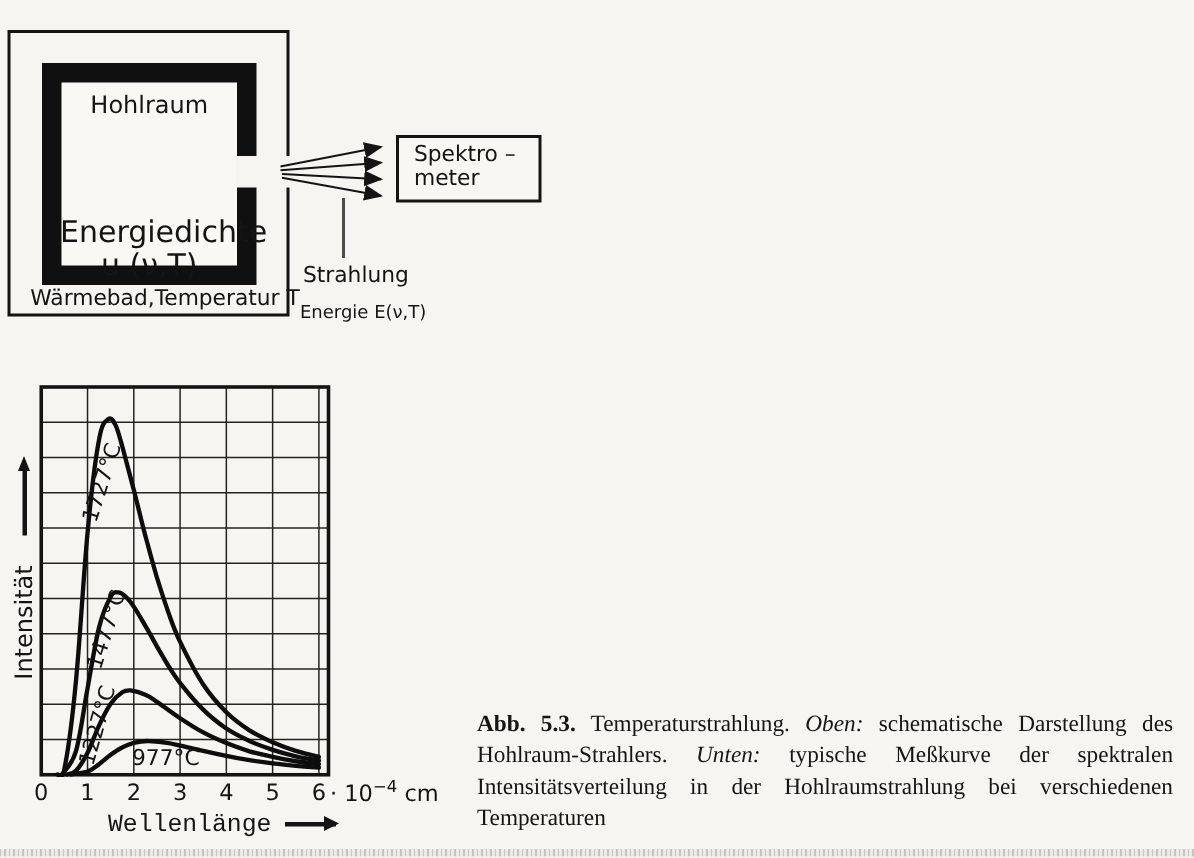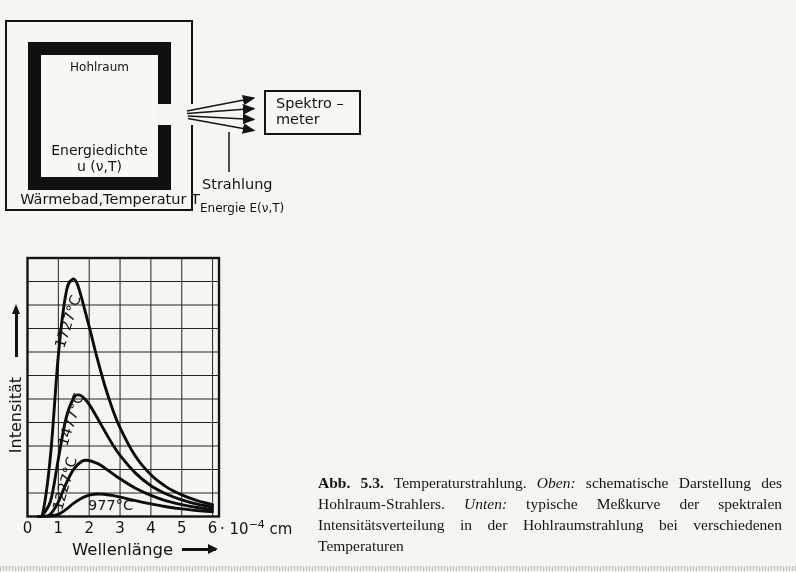--- a/index.html
+++ b/index.html
@@ -9,40 +9,40 @@
     font-family:"DejaVu Sans", sans-serif;
     color:#141414;
   }
   .abs{position:absolute;}
 
   
   .outer-rect{left:5px;top:20px;width:184px;height:187px;border:2px solid #141414;z-index:1;}
   .cavity-frame{left:28px;top:42px;width:143px;height:148px;border:13px solid #101010;box-sizing:border-box;background:#f9f8f4;z-index:1;}
   .slit{left:157px;top:104px;width:41px;height:21px;background:#f6f5f1;z-index:2;}
   .lbl{color:#141414;line-height:1.12;z-index:3;}
-  .hohlraum{left:41px;top:61px;width:117px;text-align:center;font-size:12px;}
-  .energiedichte{left:40px;top:143px;width:119px;text-align:center;font-size:14px;}
+  .hohlraum{left:41px;top:61px;width:117px;text-align:center;font-size:16px;}
+  .energiedichte{left:40px;top:143px;width:119px;text-align:center;font-size:20px;}
   .waermebad{left:19px;top:191px;width:182px;text-align:center;font-size:14.5px;white-space:nowrap;}
   .spektrometer{left:264px;top:90px;width:97px;height:45px;border:2.5px solid #141414;box-sizing:border-box;
     padding:3px 0 0 10px;font-size:14.5px;line-height:16px;background:#f8f7f3;z-index:3;}
   .strahlung1{left:202px;top:176px;font-size:14.5px;}
   .strahlung2{left:200px;top:202px;font-size:12px;}
   .leader-line{left:228px;top:132px;width:2px;height:40px;background:#4d4d4d;z-index:3;}
   .beam-svg{left:180px;top:85px;z-index:4;}
 
   
   .chart-svg{left:0;top:250px;}
   .grid{stroke:#24241f;stroke-width:1;}
   .frame{fill:none;stroke:#141414;stroke-width:2.4;}
   .curve{fill:none;stroke:#0d0d0d;stroke-width:2.9;stroke-linecap:round;stroke-linejoin:round;}
   .tick{font:15px "DejaVu Sans",sans-serif;fill:#141414;text-anchor:middle;}
   .curve-label{font:14.5px "DejaVu Sans",sans-serif;fill:#141414;}
   .x-unit{left:220px;top:518px;font-size:15px;white-space:nowrap;}
   .x-unit sup{font-size:11px;vertical-align:6px;}
-  .x-axis-label{left:72px;top:540px;font-size:16.5px;display:flex;align-items:center;gap:9px;}
+  .x-axis-label{left:72px;top:540px;font-size:16.5px;display:flex;align-items:center;gap:9px;font-family:Liberation Mono, monospace;}
   .harrow{display:inline-block;position:relative;width:34px;height:2.6px;background:#141414;}
   .harrow::after{content:'';position:absolute;right:-2px;top:-4px;width:0;height:0;
     border-left:10px solid #141414;border-top:5.3px solid transparent;border-bottom:5.3px solid transparent;}
   .y-axis-label{left:-43px;top:404px;width:120px;height:22px;text-align:center;font-size:16px;
     transform:rotate(-90deg);}
   .varrow{left:11px;top:304px;width:11px;height:54px;}
   .varrow .head{position:absolute;left:0.6px;top:0;width:0;height:0;
     border-bottom:10px solid #141414;border-left:4.7px solid transparent;border-right:4.7px solid transparent;}
   .varrow .shaft{position:absolute;left:4.4px;top:8px;width:2.2px;height:45px;background:#141414;}
 

